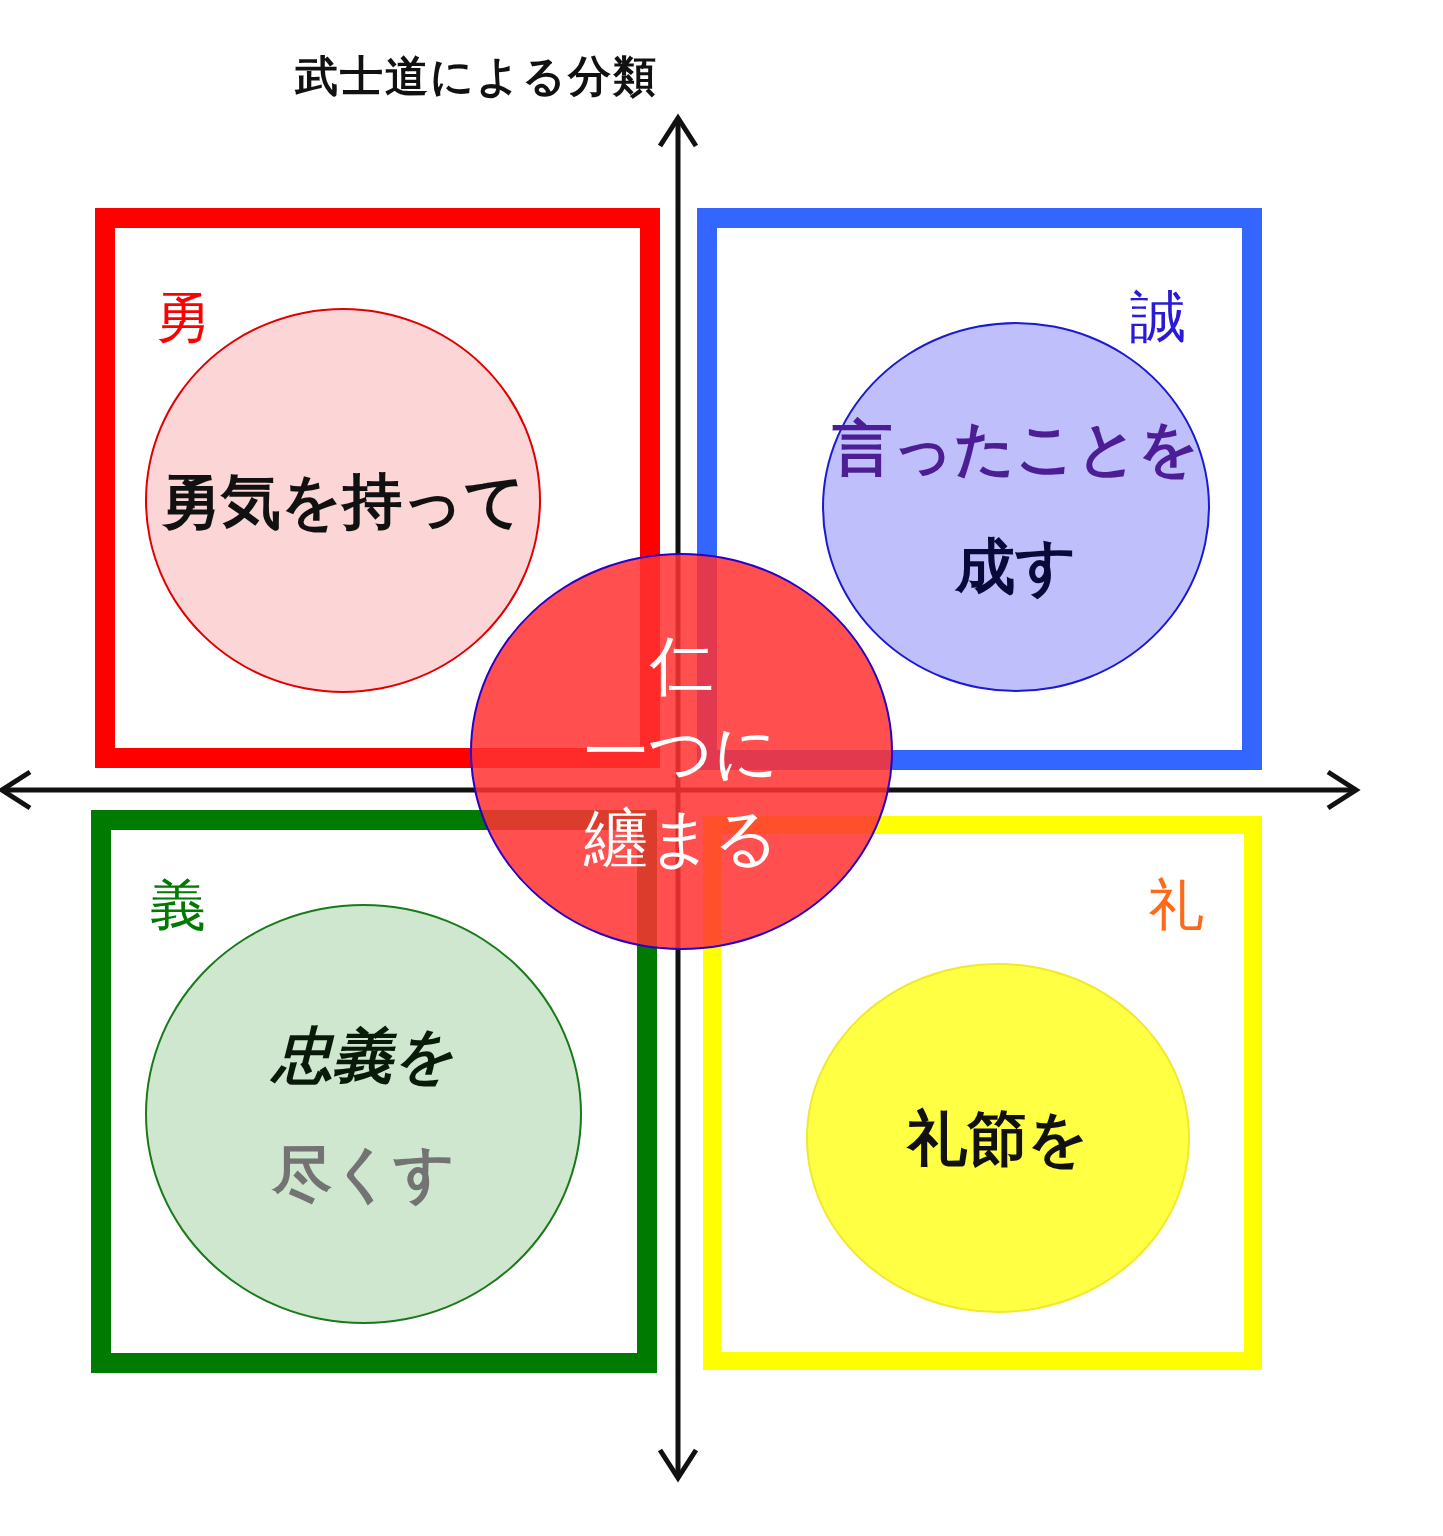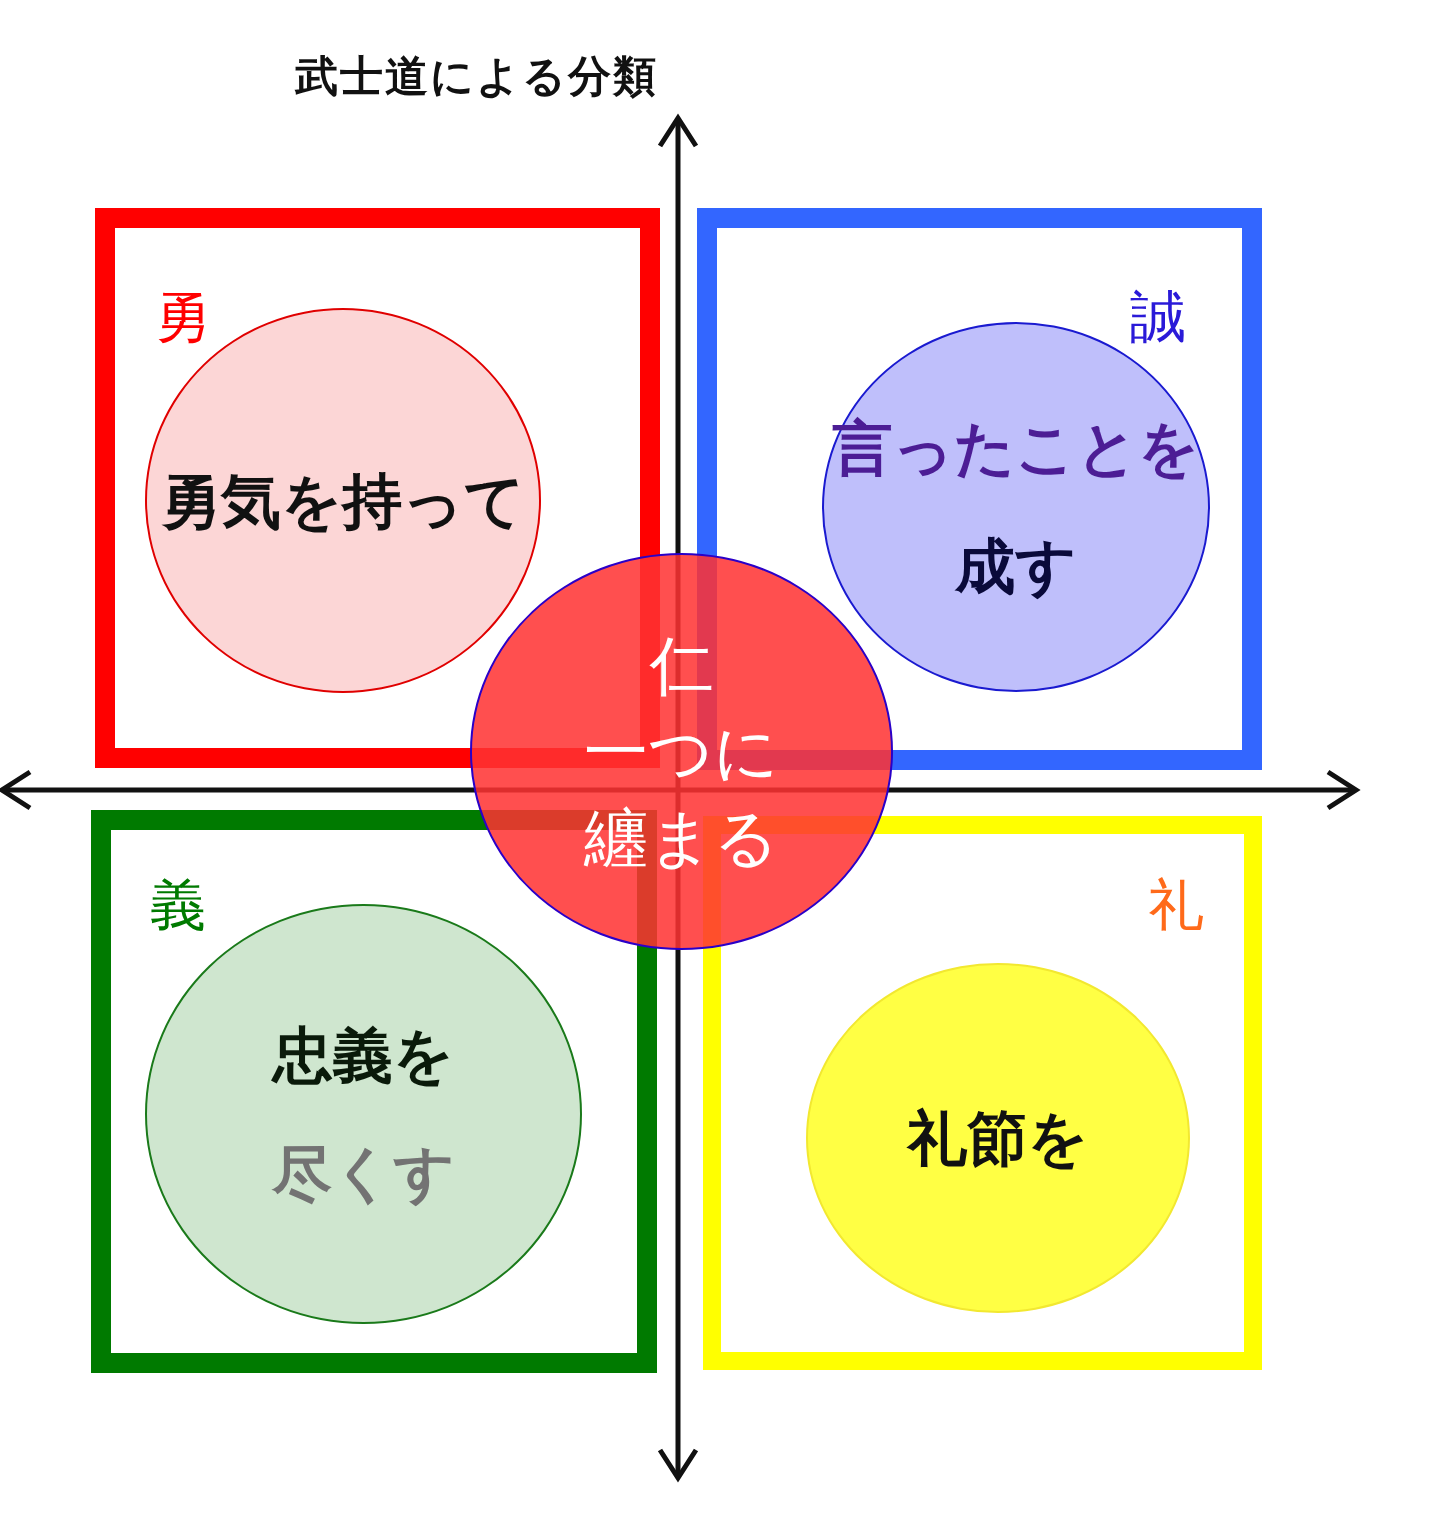--- a/index.html
+++ b/index.html
@@ -44,21 +44,21 @@
 <div class="circle" style="left:145px;top:308px;width:396px;height:385px;background:#fcd6d6;border:2px solid #e00000;">
   <div class="ctext">勇気を持って</div>
 </div>
 
 <div class="circle" style="left:822px;top:322px;width:388px;height:370px;background:#bfbffb;border:2px solid #1a1ad0;">
   <div class="ctext" style="color:#4c1d95;">言ったことを</div>
   <div class="ctext" style="color:#0a0a3a;">成す</div>
 </div>
 
 <div class="circle" style="left:145px;top:904px;width:437px;height:420px;background:#cfe6cf;border:2px solid #1a7a1a;">
-  <div class="ctext" style="color:#0a1a0a;">忠義を</div>
+  <div class="ctext" style="color:#0a1a0a;font-style:italic;">忠義を</div>
   <div class="ctext" style="color:#737373;">尽くす</div>
 </div>
 
 <div class="circle" style="left:806px;top:963px;width:384px;height:350px;background:#ffff44;border:2px solid #f2e830;justify-content:center;">
   <div class="ctext">礼節を</div>
 </div>
 
 <div class="center-circle" style="left:470px;top:553px;width:423px;height:397px;background:rgba(255,50,50,0.86);border:2px solid #2a00c8;">
   <div class="center-text">仁</div>
   <div class="center-text">一つに</div>

